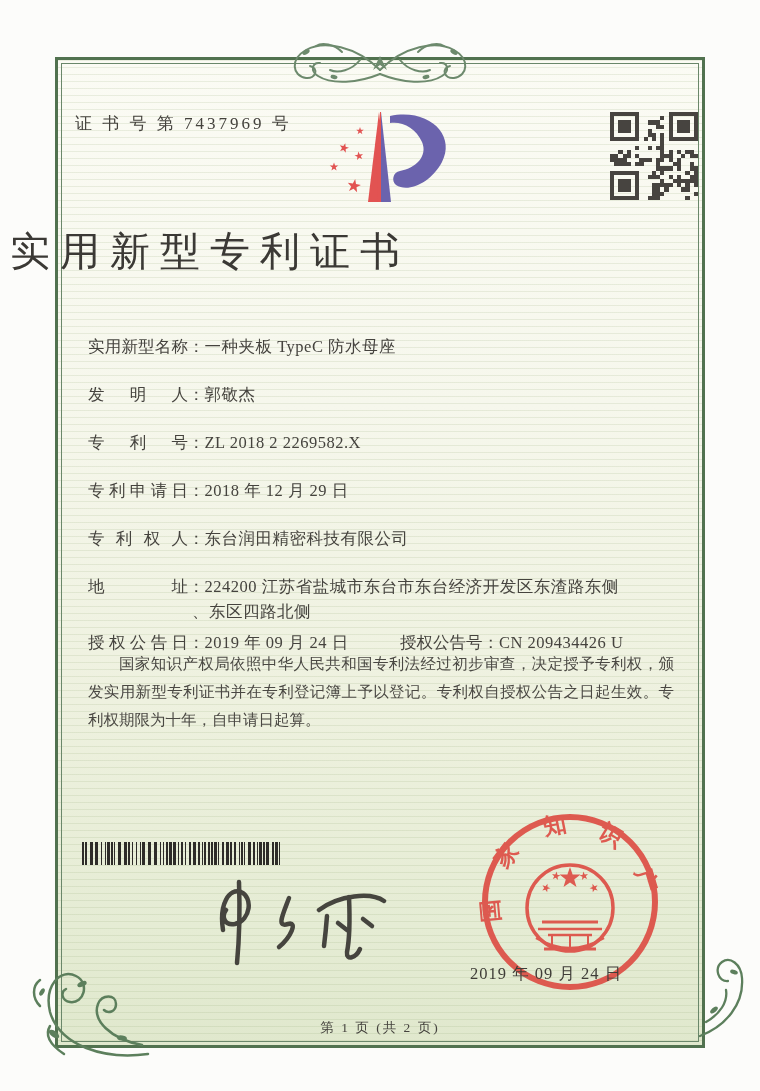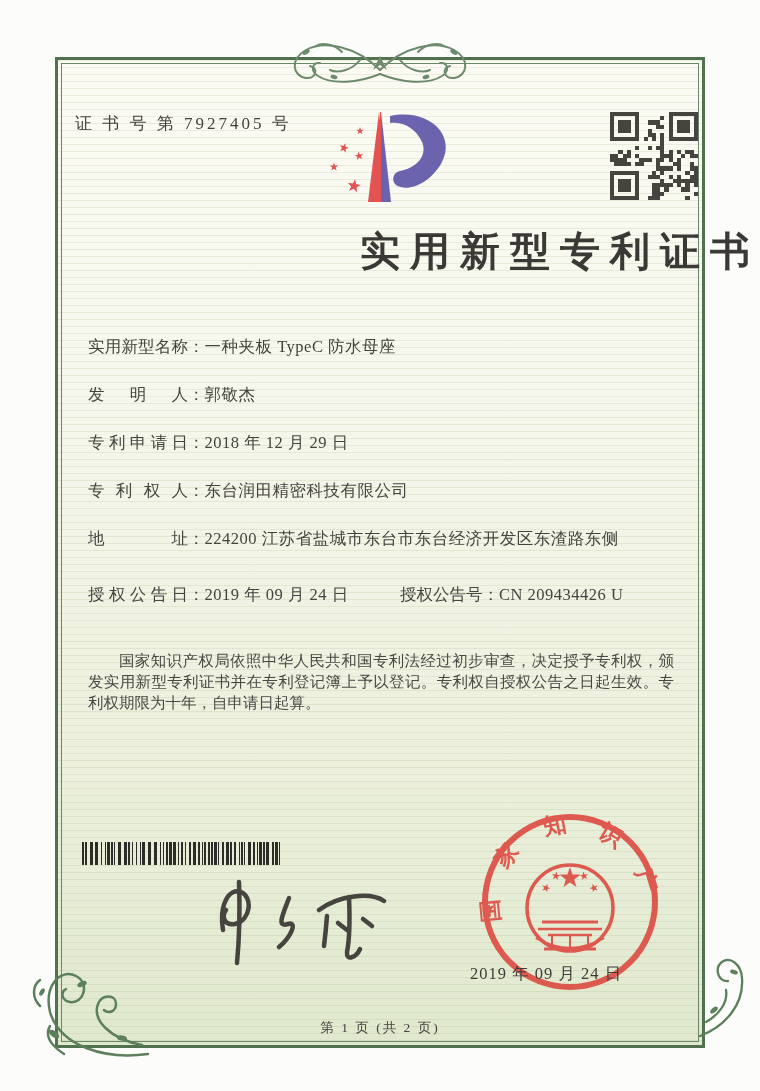--- a/index.html
+++ b/index.html
@@ -16,31 +16,31 @@
     background:
       repeating-linear-gradient(180deg, rgba(140,163,110,0.16) 0 1px, rgba(0,0,0,0) 1px 7px),
       linear-gradient(180deg,#fbfbf4 0%,#f6f7ec 35%,#eef1df 65%,#e5ecd4 88%,#e0e8cd 100%);
   }
   .frame::before{
     content:"";position:absolute;inset:3px;border:1px solid #6a876a;pointer-events:none;
   }
   .abs{position:absolute;}
   .cert-no{left:75px;top:112px;font-size:17px;letter-spacing:3px;color:#43413c;}
   .title{
-    left:0;right:0;top:224px;text-align:right;
-    font-size:40px;font-weight:bold;letter-spacing:10px;text-indent:10px;color:#3b3935;
+    left:0;right:0;top:224px;text-align:left;
+    font-size:40px;font-weight:normal;letter-spacing:10px;text-indent:10px;color:#3b3935;
   }
   .fields{left:88px;top:325px;width:586px;font-size:16.5px;color:#45433e;}
   .row{position:relative;box-sizing:border-box;height:48px;padding-top:9px;line-height:26px;}
   .row.address{height:56px;}
   .label{display:inline-block;width:100px;text-align:justify;text-align-last:justify;vertical-align:top;}
   .value{letter-spacing:0.5px;margin-top:41px;}
   .addr2{padding-left:104px;letter-spacing:0.5px;line-height:24px;}
   .grant2{position:absolute;left:312px;top:9px;}
-  .paras{left:88px;top:650px;width:586px;font-size:15.5px;line-height:21px;color:#4a4843;text-align:justify;}
+  .paras{left:88px;top:650px;width:586px;font-size:15.5px;line-height:28px;color:#4a4843;text-align:justify;}
   .paras p{margin:0;text-indent:2em;}
   .barcode{left:82px;top:842px;width:202px;height:23px;display:flex;align-items:stretch;background:#fff0;}
   .barcode span{display:block;height:100%;}
   .issuer{left:108px;top:897px;font-size:17px;line-height:31px;letter-spacing:3px;color:#3e3c38;}
   .signature{left:193px;top:870px;}
   .seal{left:478px;top:810px;}
   .seal-date{left:470px;top:963px;font-size:16.5px;letter-spacing:1px;color:#3f3d38;white-space:nowrap;}
   .page-footer{left:0;right:0;top:1019px;text-align:center;font-size:13.5px;letter-spacing:2px;color:#45433e;}
   .back-note{left:0;right:0;top:1059px;text-align:center;font-size:14px;letter-spacing:3px;color:#45433e;}
   .logo{left:312px;top:106px;}
@@ -94,21 +94,21 @@
     <g stroke="#5c7f5c" stroke-width="2.3" fill="none" stroke-linecap="round">
       <path d="M8,88 C34,78 52,56 50,30 C49,16 38,8 30,14 C22,20 26,34 36,33"></path>
       <path d="M14,74 C28,66 36,54 34,42"></path>
     </g>
     <g fill="#5c7f5c" stroke="none">
       <ellipse cx="22" cy="62" rx="4.5" ry="2.4" transform="rotate(-40 22 62)"></ellipse>
       <ellipse cx="42" cy="24" rx="4" ry="2.2" transform="rotate(20 42 24)"></ellipse>
     </g>
   </svg>
 
-  <div class="abs cert-no">证 书 号 第 7927405 号</div>
+  <div class="abs cert-no">证 书 号 第 7437969 号</div>
 
   <svg class="abs logo" width="150" height="112" viewBox="0 0 150 112">
     <path d="M78,10 C118,2 144,30 130,56 C119,77 96,87 84,79 C79,75 81,66 88,65 C104,62 116,50 110,36 C104,22 90,15 78,17 Z" fill="#6b63ad"></path>
     <polygon points="67,6 56,96 67,96" fill="#e25352"></polygon>
     <polygon points="69,6 69,96 79,96" fill="#6b63ad"></polygon>
     <polygon points="68,6 64,40 66,96 69,96 69,6" fill="#e25352"></polygon>
     <g id="logoStars" fill="#e25352">
         <path d="M48.0,21.0L48.9,23.7L51.8,23.8L49.5,25.5L50.4,28.2L48.0,26.6L45.6,28.2L46.5,25.5L44.2,23.8L47.1,23.7Z"></path>
         <path d="M33.3,37.2L33.6,40.7L37.0,41.7L33.7,43.1L33.8,46.7L31.5,43.9L28.1,45.1L30.0,42.1L27.8,39.3L31.3,40.1Z"></path>
         <path d="M46.2,45.6L47.8,48.4L51.0,47.9L48.8,50.3L50.2,53.1L47.3,51.8L45.0,54.0L45.4,50.8L42.5,49.4L45.7,48.7Z"></path>
@@ -325,27 +325,31 @@
   <div class="abs title">实用新型专利证书</div>
 
   <div class="abs fields">
     <div class="row">
       <span class="label">实用新型名称</span><span>：</span><span class="value">一种夹板 TypeC 防水母座</span>
     </div>
     <div class="row">
       <span class="label">发明人</span><span>：</span><span class="value">郭敬杰</span>
     </div>
     <div class="row">
+      <span class="label">专利号</span><span>：</span><span class="value">ZL 2018 2 2269582.X</span>
+    </div>
+    <div class="row">
       <span class="label">专利申请日</span><span>：</span><span class="value">2018 年 12 月 29 日</span>
     </div>
     <div class="row">
       <span class="label">专利权人</span><span>：</span><span class="value">东台润田精密科技有限公司</span>
     </div>
     <div class="row address">
       <div><span class="label">地址</span><span>：</span><span class="value">224200 江苏省盐城市东台市东台经济开发区东渣路东侧</span></div>
+      <div class="addr2">、东区四路北侧</div>
     </div>
     <div class="row">
       <span class="label">授权公告日</span><span>：</span><span class="value">2019 年 09 月 24 日</span>
       <span class="grant2"><span>授权公告号</span><span>：</span><span class="value">CN 209434426 U</span></span>
     </div>
   </div>
 
   <div class="abs paras">
     <p>国家知识产权局依照中华人民共和国专利法经过初步审查，决定授予专利权，颁发实用新型专利证书并在专利登记簿上予以登记。专利权自授权公告之日起生效。专利权期限为十年，自申请日起算。</p>
   </div>

